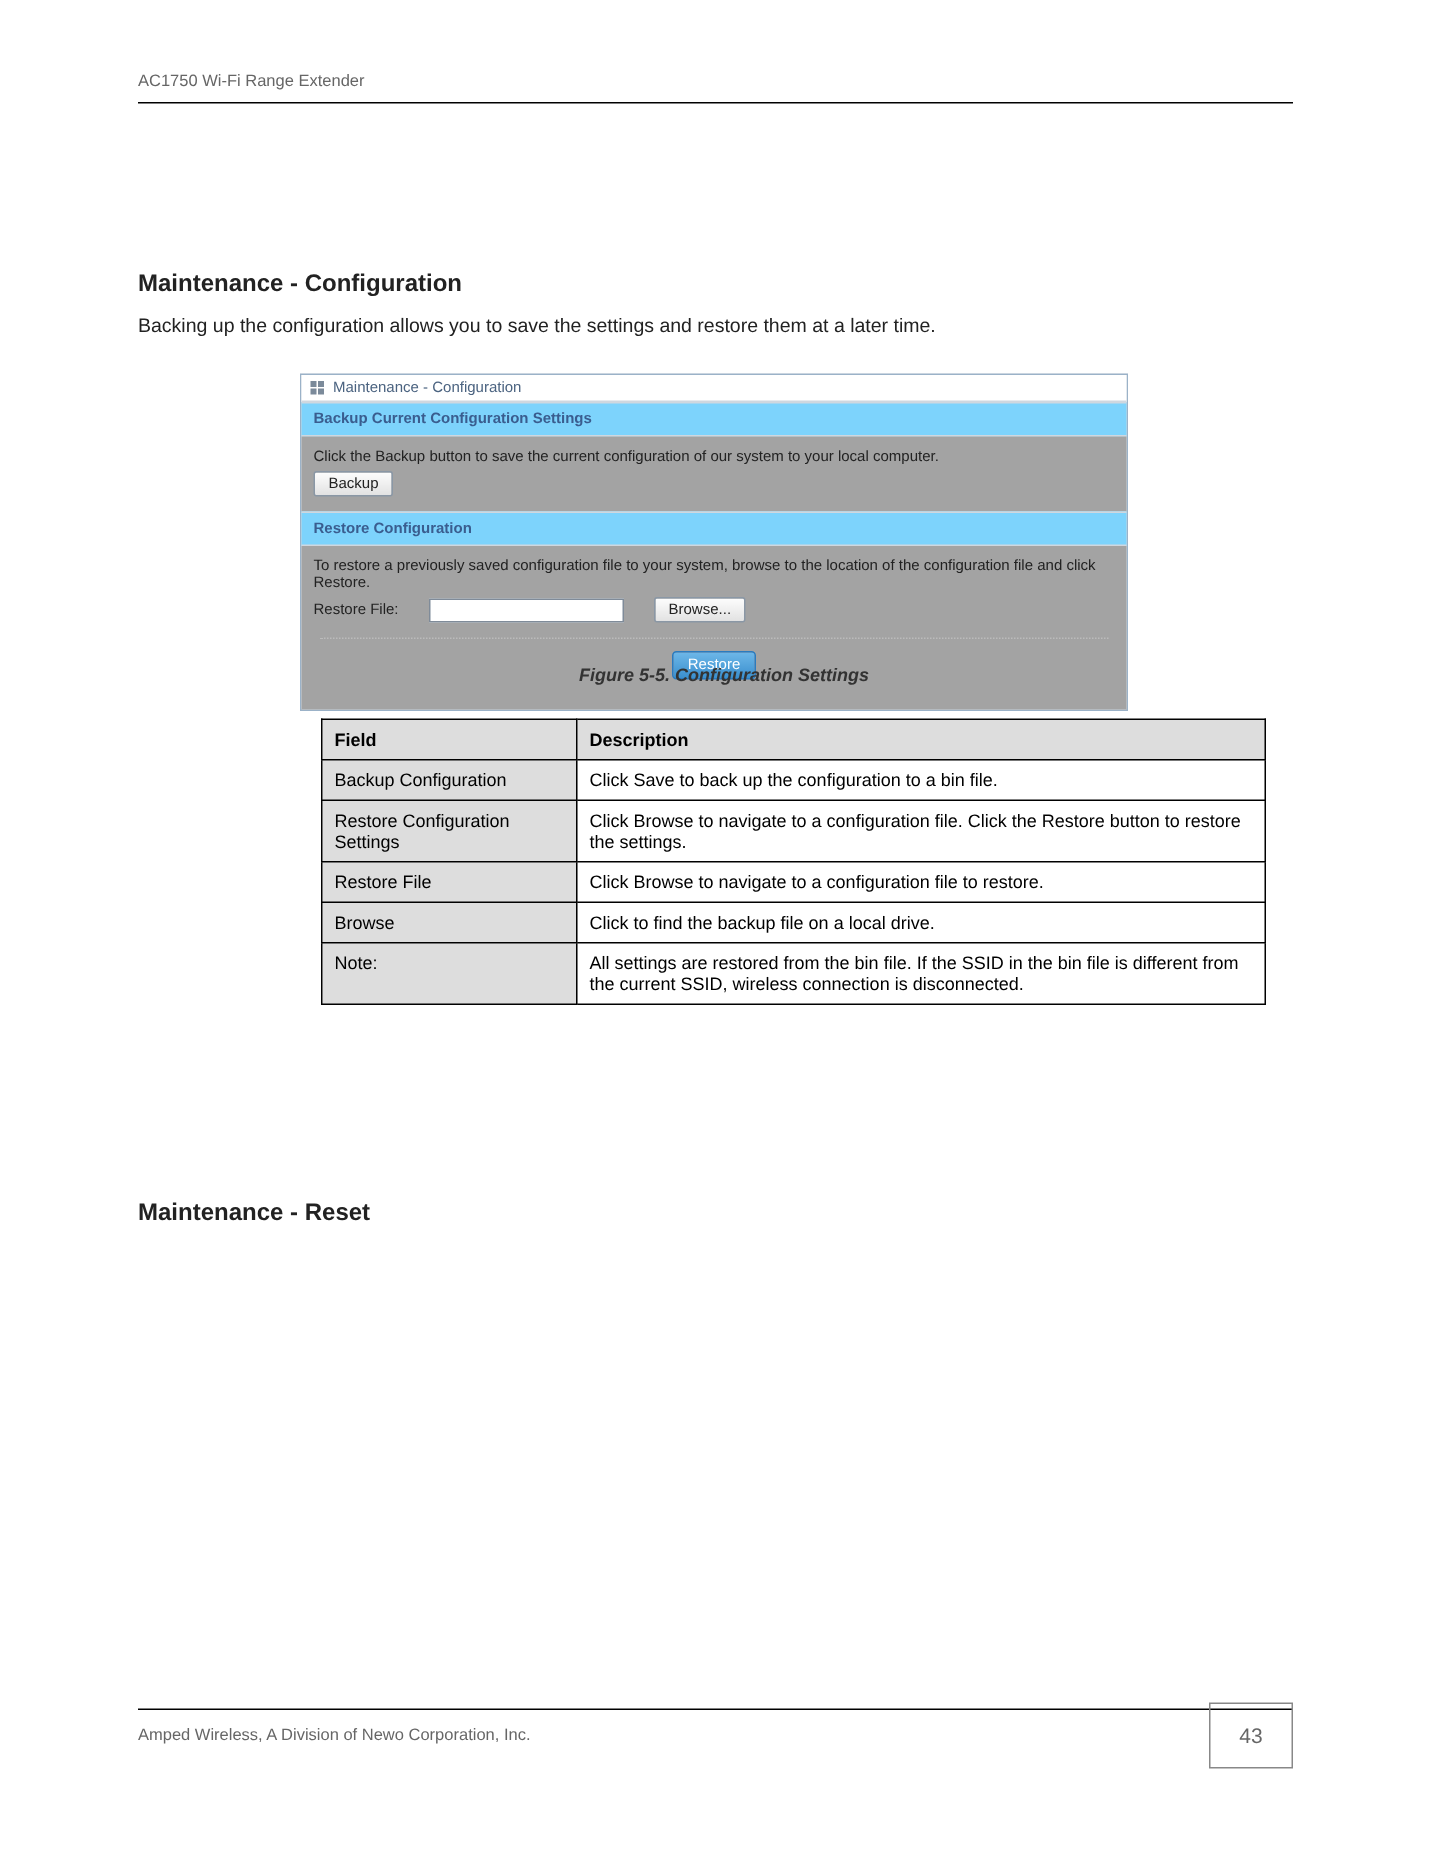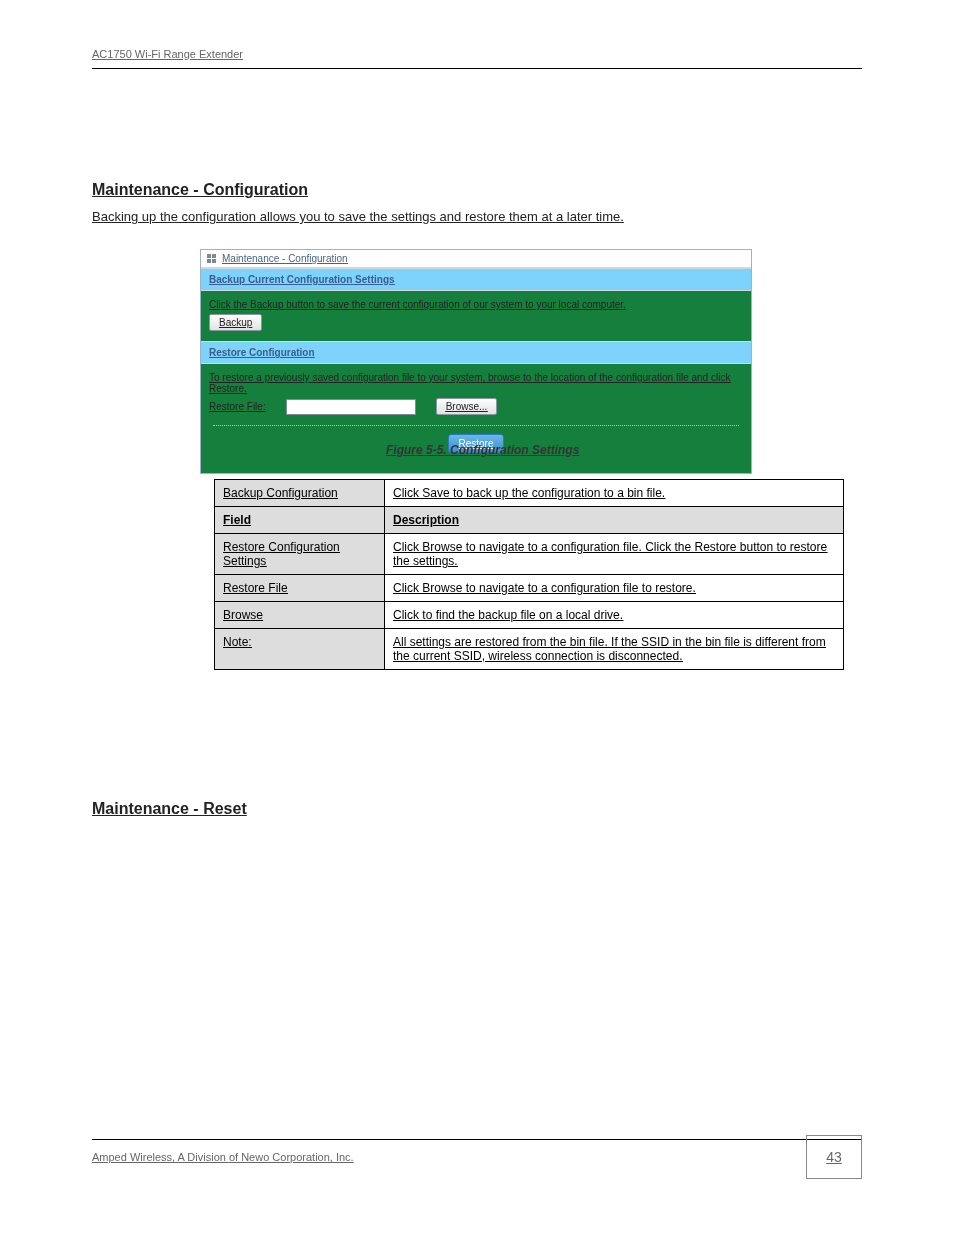--- a/index.html
+++ b/index.html
@@ -1,15 +1,15 @@
 <!DOCTYPE html>
 <html><head>
 <meta charset="utf-8">
 <style>
-  * { box-sizing: border-box; text-decoration: underline; }
+  * { box-sizing: border-box; }
   html, body { margin: 0; padding: 0; }
   body {
     width: 954px;
     height: 1235px;
     background: #fff;
     font-family: "Helvetica Neue", Arial, sans-serif;
     color: #000;
     position: relative;
   }
   .page {
@@ -87,21 +87,21 @@
   .panel .sect-head {
     background: #7dd3fc;
     color: #3a5d8f;
     font-weight: bold;
     padding: 5px 8px;
     border-top: 1px solid #cfd7df;
     border-bottom: 1px solid #cfd7df;
   }
   .panel .sect-body {
     padding: 8px 8px 10px 8px;
-    background: #15803d;
+    background: #a3a3a3;
   }
   .panel .smallbtn {
     display: inline-block;
     padding: 2px 9px;
     border: 1px solid #8a97a5;
     background: linear-gradient(#fdfdfd,#e2e2e2);
     font-size: 10px;
     border-radius: 2px;
     margin-top: 4px;
   }
@@ -223,26 +223,26 @@
       <div class="dotted"></div>
       <span class="restore-btn">Restore</span>
     </div>
   </div>
 
   <div class="fig-caption" style="left:386px; top:443px;">Figure 5-5. Configuration Settings</div>
 
   <table class="tbl">
     <tbody>
         <tr>
+      <th>Field</th>
+      <th>Description</th>
+    </tr>
+    <tr>
       <td class="col1">Backup Configuration</td>
       <td>Click Save to back up the configuration to a bin file.</td>
-    </tr>
-    <tr>
-      <th>Field</th>
-      <th>Description</th>
     </tr>
     <tr>
       <td class="col1">Restore Configuration Settings</td>
       <td>Click Browse to navigate to a configuration file. Click the Restore button to restore the settings.</td>
     </tr>
     <tr>
       <td class="col1">Restore File</td>
       <td>Click Browse to navigate to a configuration file to restore.</td>
     </tr>
     <tr>

